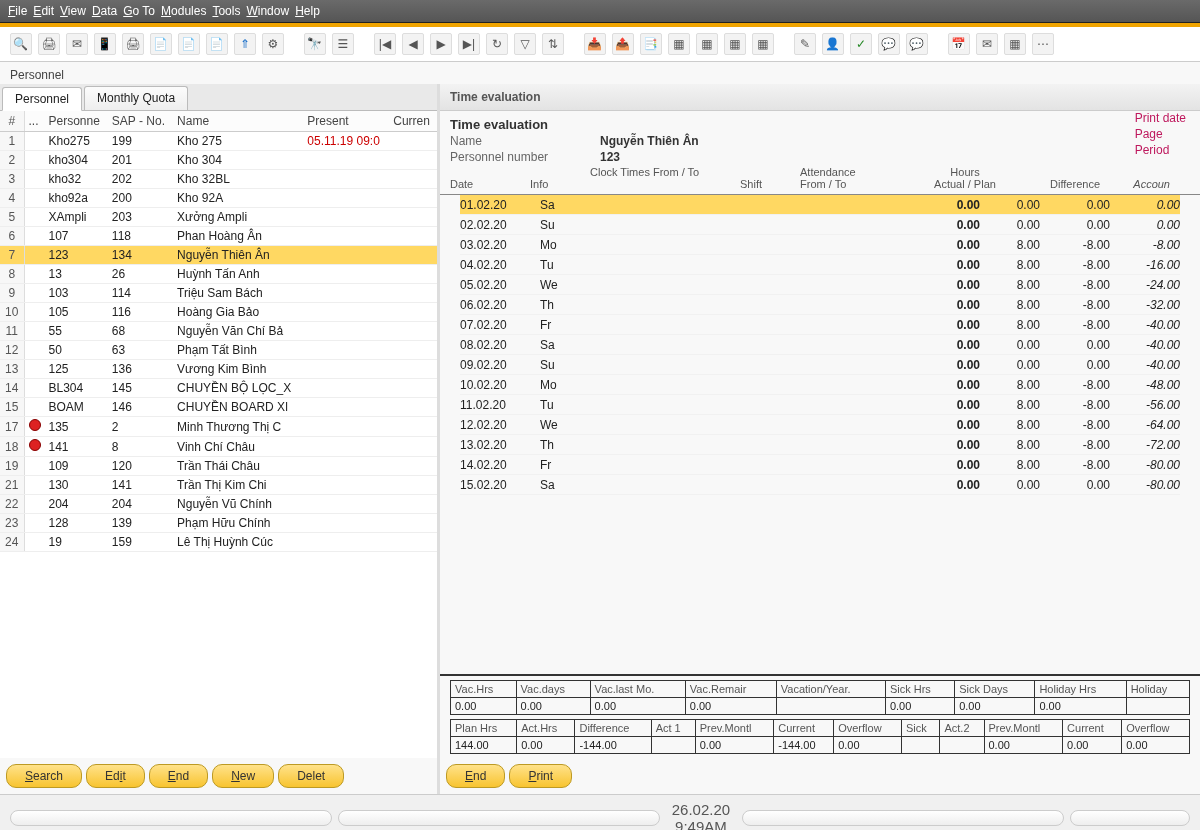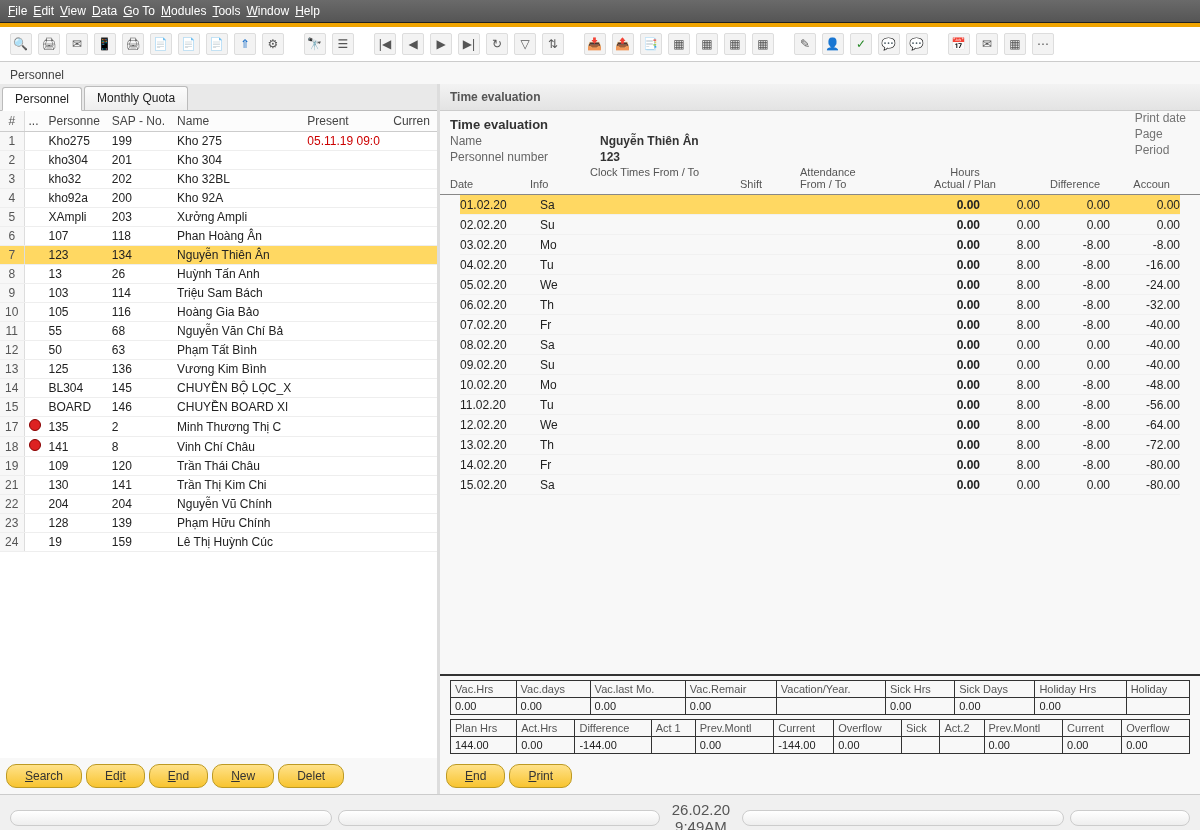--- a/index.html
+++ b/index.html
@@ -38,39 +38,39 @@
 .btnbar { display: flex; gap: 4px; padding: 6px 6px; }
 .btn { flex: 0 0 auto; background: linear-gradient(#ffe28a,#f8c430); border: 1px solid #bd9a23; padding: 4px 18px; font-size: 12px; cursor: pointer; color: #333; border-radius: 10px;}
 .btn span.u { text-decoration: underline; }
 
 .panel-header { background: linear-gradient(#f3f3f3,#e3e3e3); border-bottom: 1px solid #ccc; padding: 6px 10px; color: #555; font-weight: 600; font-size: 12px;}
 .eval-top { padding: 6px 10px 2px 10px; }
 .eval-top .title { font-weight: 700; color: #333; font-size: 13px; }
 .eval-top .kv { display: flex; margin-top: 2px; }
 .eval-top .k { width: 150px; color: #666; }
 .eval-top .v { font-weight: 700; color: #333; }
-.eval-top .meta { position: absolute; right: 14px; top: 0; text-align: left; color: #737373; }
+.eval-top .meta { position: absolute; right: 14px; top: 0; text-align: left; color: #be185d; }
 .eval-top { position: relative; }
 .eval-top .meta div { margin-bottom: 2px; }
 
 .eval-head { display: flex; padding: 0 10px 4px 10px; color: #555; font-size: 11px; border-bottom: 1.5px solid #888;}
 .eval-head .c { white-space: nowrap; }
 .eval-rows { flex: 1; overflow: auto; padding: 0 20px; }
 .eval-rows .r { display: flex; height: 20px; align-items: center; border-bottom: 1px solid #f1f1f1;}
 .eval-rows .r.sel { background: #ffd862; }
 .eval-rows .r .c.b { font-weight: 700; }
 .c.date { width: 80px; }
 .c.day { width: 60px; }
 .c.clock { width: 150px; }
 .c.shift { width: 60px; }
 .c.att { width: 100px; }
 .c.act { width: 70px; text-align: right; }
 .c.plan { width: 60px; text-align: right; }
 .c.diff { width: 70px; text-align: right; }
-.c.acc { width: 70px; text-align: right; }
+.c.acc { width: 70px; text-align: right; font-style: italic; }
 
 .summary { padding: 4px 10px; border-top: 2px solid #333; }
 .summary table { width: 100%; border-collapse: collapse; font-size: 11px; }
 .summary th { border: 1px solid #333; padding: 2px 4px; font-weight: 400; color: #555; text-align: left; white-space: nowrap;}
 .summary td { border: 1px solid #333; padding: 2px 4px; white-space: nowrap;}
 .summary .stacked { margin-top: 4px; }
 
 .statusbar { display: flex; gap: 6px; padding: 6px 10px; background: #f0f0f0; border-top: 1px solid #ccc; align-items: center;}
 .statusbar .slot { height: 16px; background: linear-gradient(#fff,#eee); border: 1px solid #ccc; border-radius: 8px; }
 .statusbar .slot.small { width: 120px; }
@@ -281,21 +281,21 @@
               <td class="marker"></td>
               <td>BL304</td>
               <td>145</td>
               <td>CHUYỀN BỘ LỌC_X</td>
               <td class=""></td>
               <td></td>
             </tr>
             <tr>
               <td class="num">15</td>
               <td class="marker"></td>
-              <td>BOARD</td>
+              <td>BOAM</td>
               <td>146</td>
               <td>CHUYỀN BOARD Xl</td>
               <td class=""></td>
               <td></td>
             </tr>
             <tr>
               <td class="num">17</td>
               <td class="marker"><span class="dot"></span></td>
               <td>135</td>
               <td>2</td>

